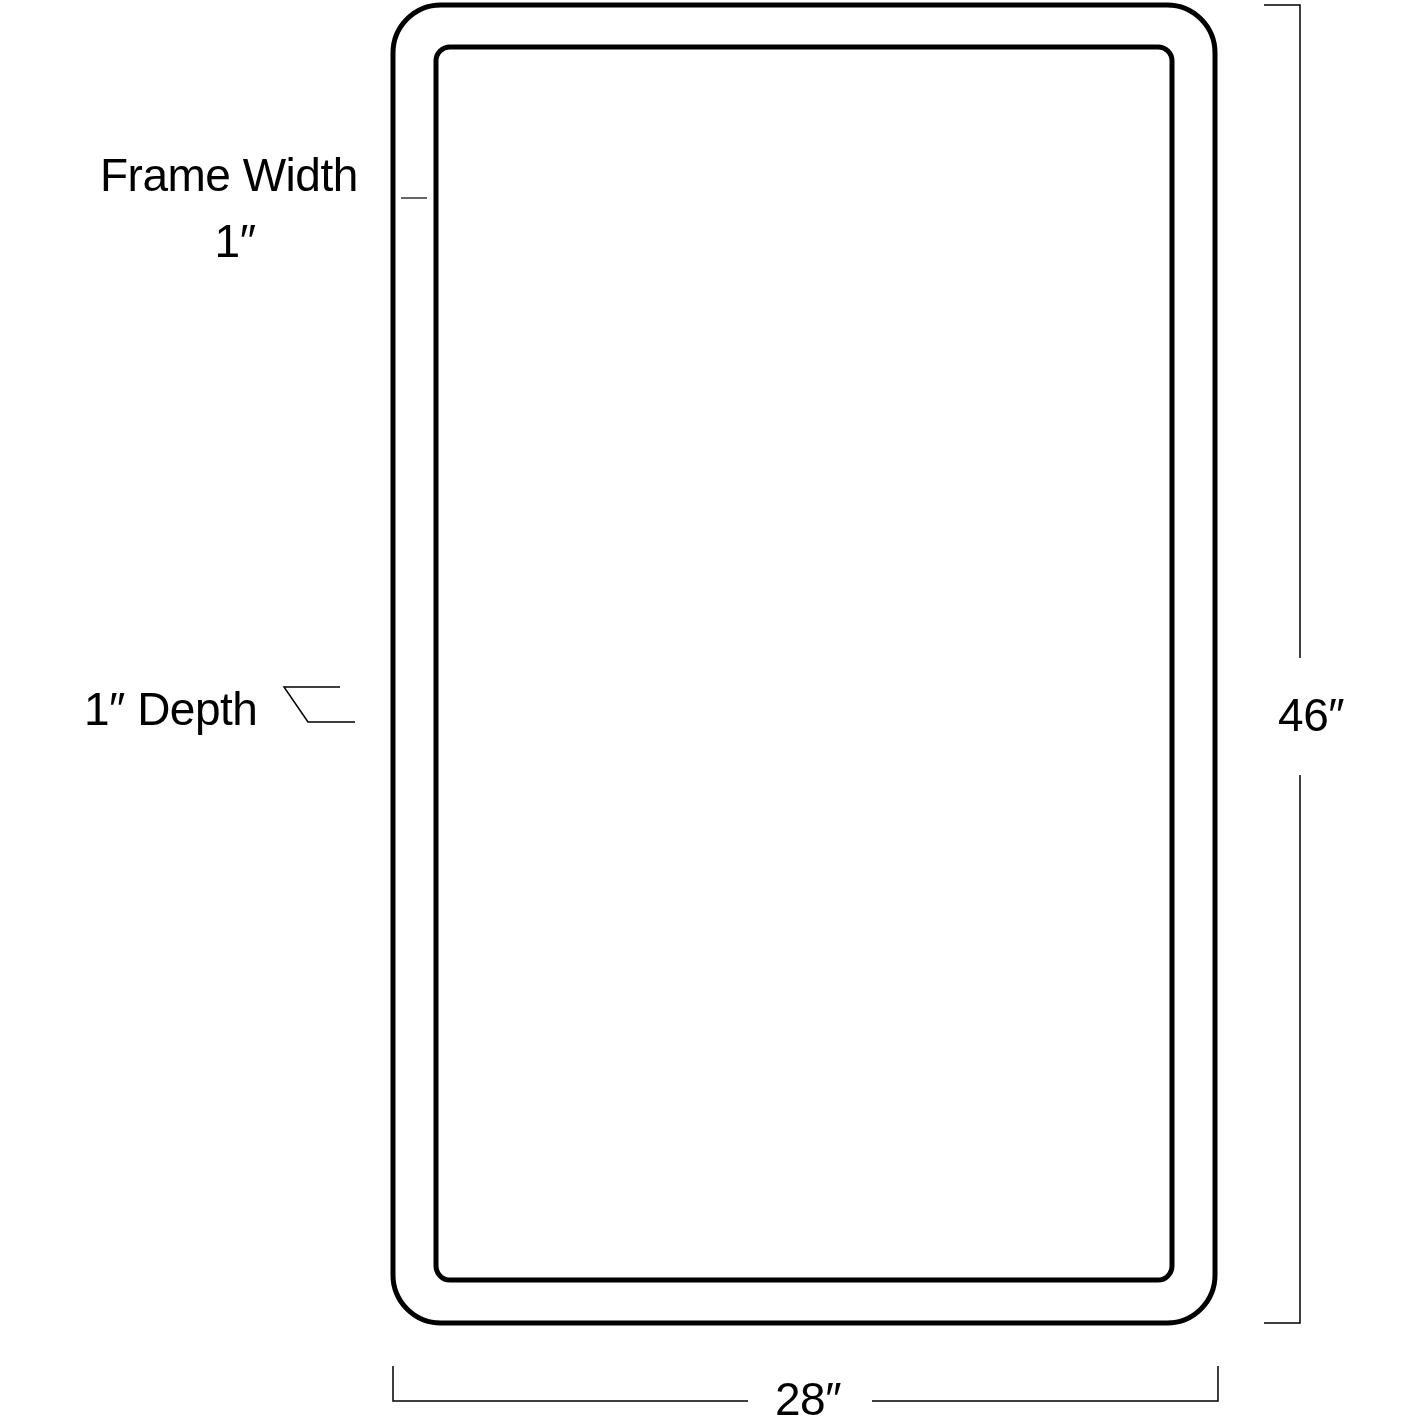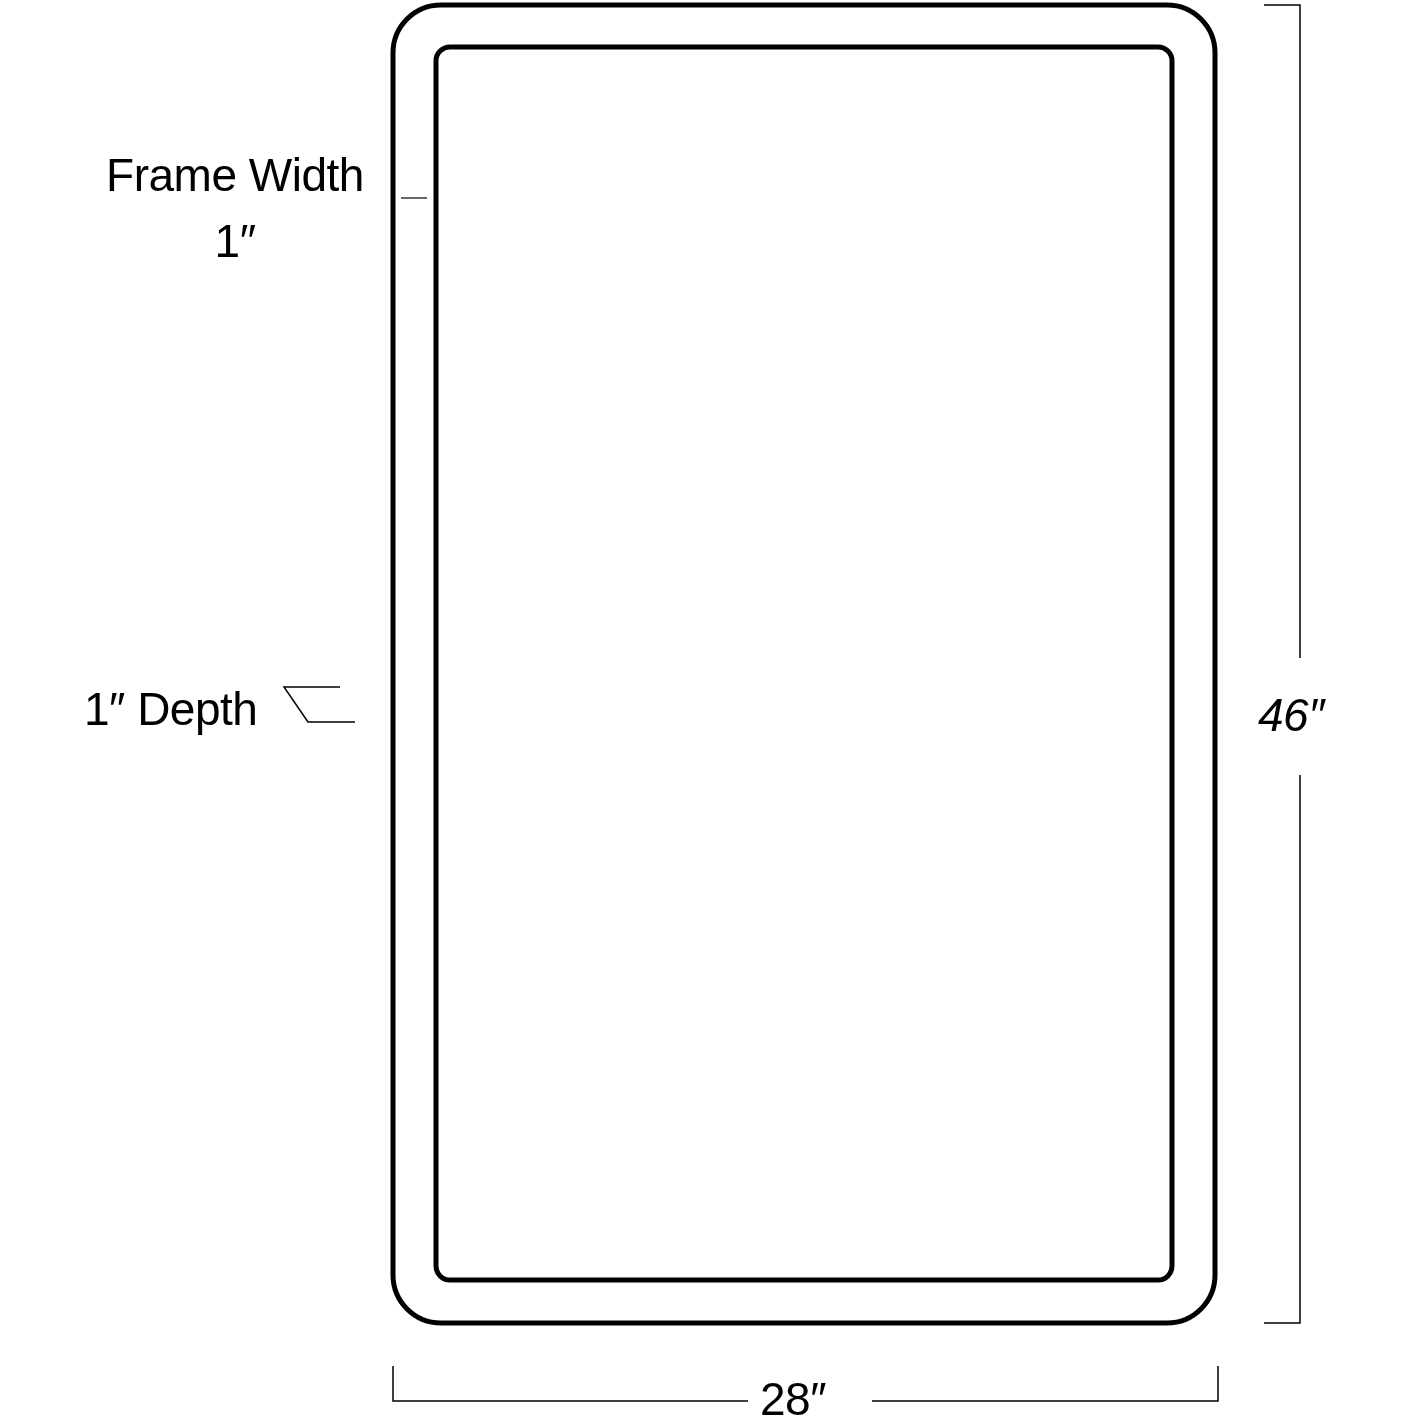--- a/index.html
+++ b/index.html
@@ -27,21 +27,20 @@
       font-size: 46px;
       line-height: 1;
       white-space: nowrap;
       letter-spacing: -0.5px;
       color: #000000;
     }
     .label-frame-width {
       left: 100px;
       top: 152px;
       width: 270px;
-      text-align: center;
     }
     .label-frame-width-value {
       left: 100px;
       top: 218px;
       width: 270px;
       text-align: center;
     }
     .label-depth {
       left: 84px;
       top: 686px;
@@ -49,27 +48,27 @@
     .label-inner {
       left: 560px;
       top: 625px;
       width: 500px;
       text-align: center;
     }
     .label-height {
       left: 1258px;
       top: 692px;
       width: 86px;
-      text-align: left;
-      font-style: italic;
+      text-align: right;
     }
     .label-width {
       left: 760px;
       top: 1376px;
       width: 96px;
+      text-align: center;
     }
   </style>
 </head>
 <body>
 
 <div class="diagram">
   <svg width="1424" height="1424" viewBox="0 0 1424 1424" xmlns="http://www.w3.org/2000/svg">
 
     <rect x="393" y="5" width="822" height="1318" rx="48" ry="48" fill="none" stroke="#000000" stroke-width="5"></rect>
 

